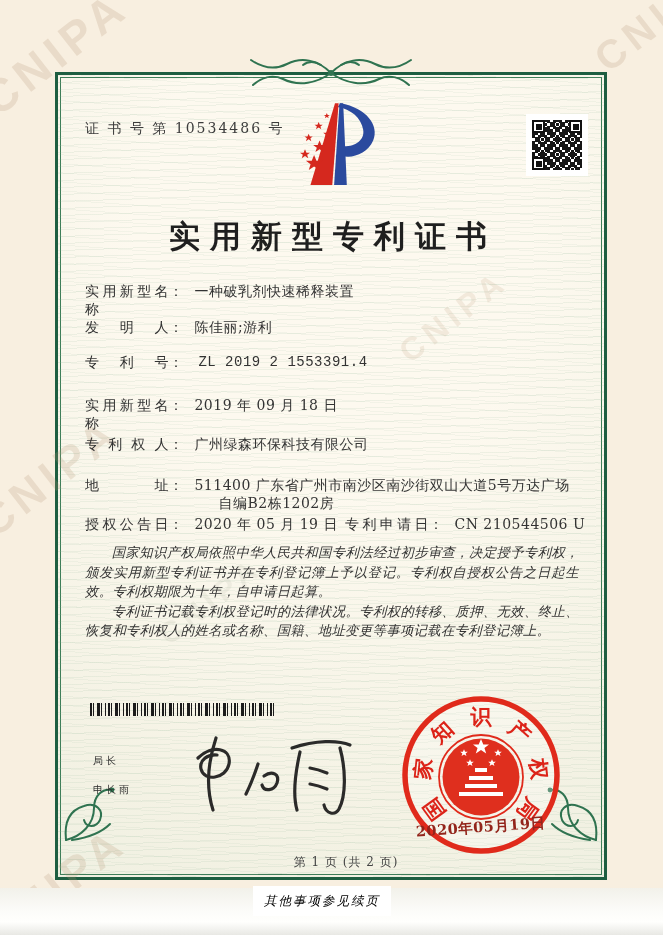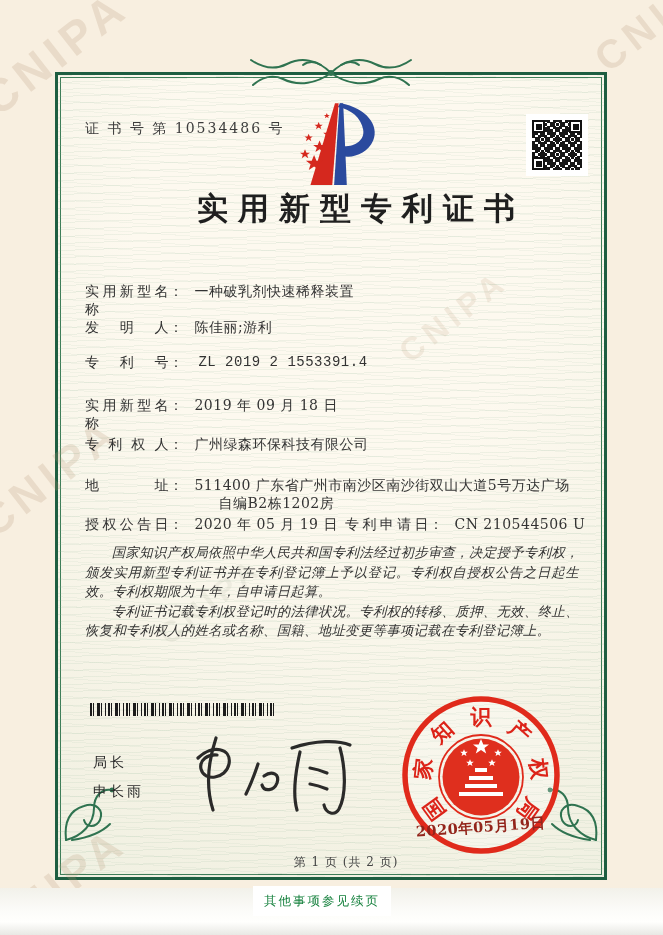--- a/index.html
+++ b/index.html
@@ -37,22 +37,22 @@
   .logo { position:absolute; left:285px; top:97px; }
   .qr { position:absolute; left:526px; top:114px; width:62px; height:62px; background:#fff; padding:6px; box-sizing:border-box; }
   .qr-mod { position:relative; width:100%; height:100%;
       background:
         repeating-conic-gradient(#161616 0% 25%, transparent 0% 50%) 0 0/6px 6px,
         repeating-conic-gradient(#161616 0% 25%, transparent 0% 50%) 3px 2px/10px 10px, #fff; }
   .qr-f { position:absolute; width:13px; height:13px; border:2.5px solid #111; background:#fff; box-sizing:border-box; }
   .qr-f::after { content:""; position:absolute; inset:1.5px; background:#111; }
   .qr-f.tl { left:0; top:0; } .qr-f.tr { right:0; top:0; } .qr-f.bl { left:0; bottom:0; }
 
-  .title { position:absolute; left:55px; width:546px; top:188px; text-align:center;
-           font-size:31px; font-weight:bold; color:#1f1f1f; letter-spacing:10px; text-indent:10px;padding-left:28px; }
+  .title { position:absolute; left:55px; width:546px; top:216px; text-align:center;
+           font-size:31px; font-weight:bold; color:#1f1f1f; letter-spacing:10px; text-indent:10px; }
 
   .f-row { position:absolute; left:85px; right:60px; font-size:14px; color:#333; letter-spacing:0.5px; }
   .f-label { display:inline-block; width:84px; text-align:justify; text-align-last:justify; vertical-align:top; }
   .f-colon { display:inline-block; vertical-align:top; }
   .f-value { display:inline-block; margin-left:6px; vertical-align:top; }
   .row1 { top:283px; } .row2 { top:319px; } .row3 { top:354px;font-family:Liberation Mono, monospace; }
   .row4 { top:397px; } .row5 { top:436px; } .row-addr { top:477px; } .row-grant { top:516px; }
   .addr-l2 { margin-left:24px; margin-top:3px; }
   .grant2 { position:absolute; left:260px; top:0; }
 
@@ -62,34 +62,34 @@
 
   .barcode { position:absolute; left:90px; top:703px; width:184px; height:13px;
       background:repeating-linear-gradient(90deg,
         #1c1c1c 0 2px, transparent 2px 3px,
         #1c1c1c 3px 4px, transparent 4px 7px,
         #1c1c1c 7px 10px, transparent 10px 11px,
         #1c1c1c 11px 12px, transparent 12px 15px,
         #1c1c1c 15px 16px, transparent 16px 18px); }
 
   .sig-title, .sig-name { position:absolute; left:93px; font-family:"Liberation Sans", sans-serif;
-        font-size:14px; color:#2a2a2a; letter-spacing:3px; }
+        font-size:10px; color:#2a2a2a; letter-spacing:3px; }
   .sig-title { top:754px; } .sig-name { top:783px; }
   .signature { position:absolute; left:180px; top:724px; }
 
   .seal { position:absolute; left:396px; top:692px; }
 
   .page-info { position:absolute; left:55px; width:546px; top:854px; text-align:center;
                font-size:12px; color:#444; letter-spacing:1px;padding-left:18px; }
 
   .strip { position:absolute; left:0; top:888px; width:663px; height:47px;
            background:linear-gradient(180deg,#f2f1ea 0%, #fbfbf8 45%, #fffffd 72%, #e8e8e4 100%); }
   .cont-box { position:absolute; left:253px; top:886px; width:138px; height:30px; background:#fff;
               display:flex; align-items:center; justify-content:center; }
-  .cont-text { font-size:12.5px; color:#15803d; letter-spacing:2px; }
+  .cont-text { font-size:12.5px; color:#000000; letter-spacing:2px; font-style:italic; }
 </style>
 </head>
 <body>
 
 <div class="page">
 
   <div class="wm wm1">CNIPA</div>
   <div class="wm wm2">CNIPA</div>
   <div class="wm wm7">CNIPA</div>
 

